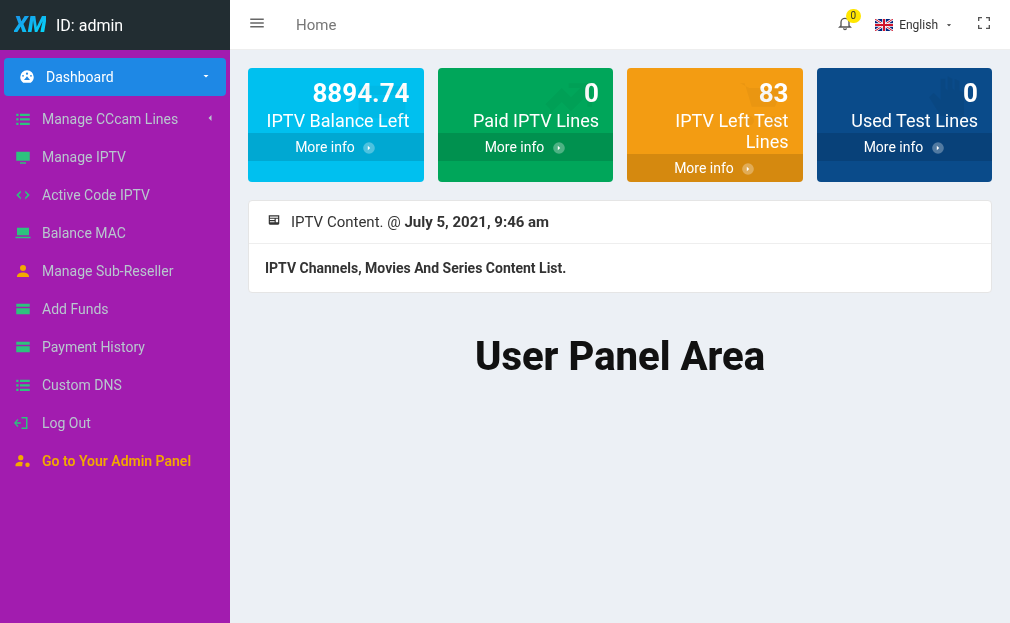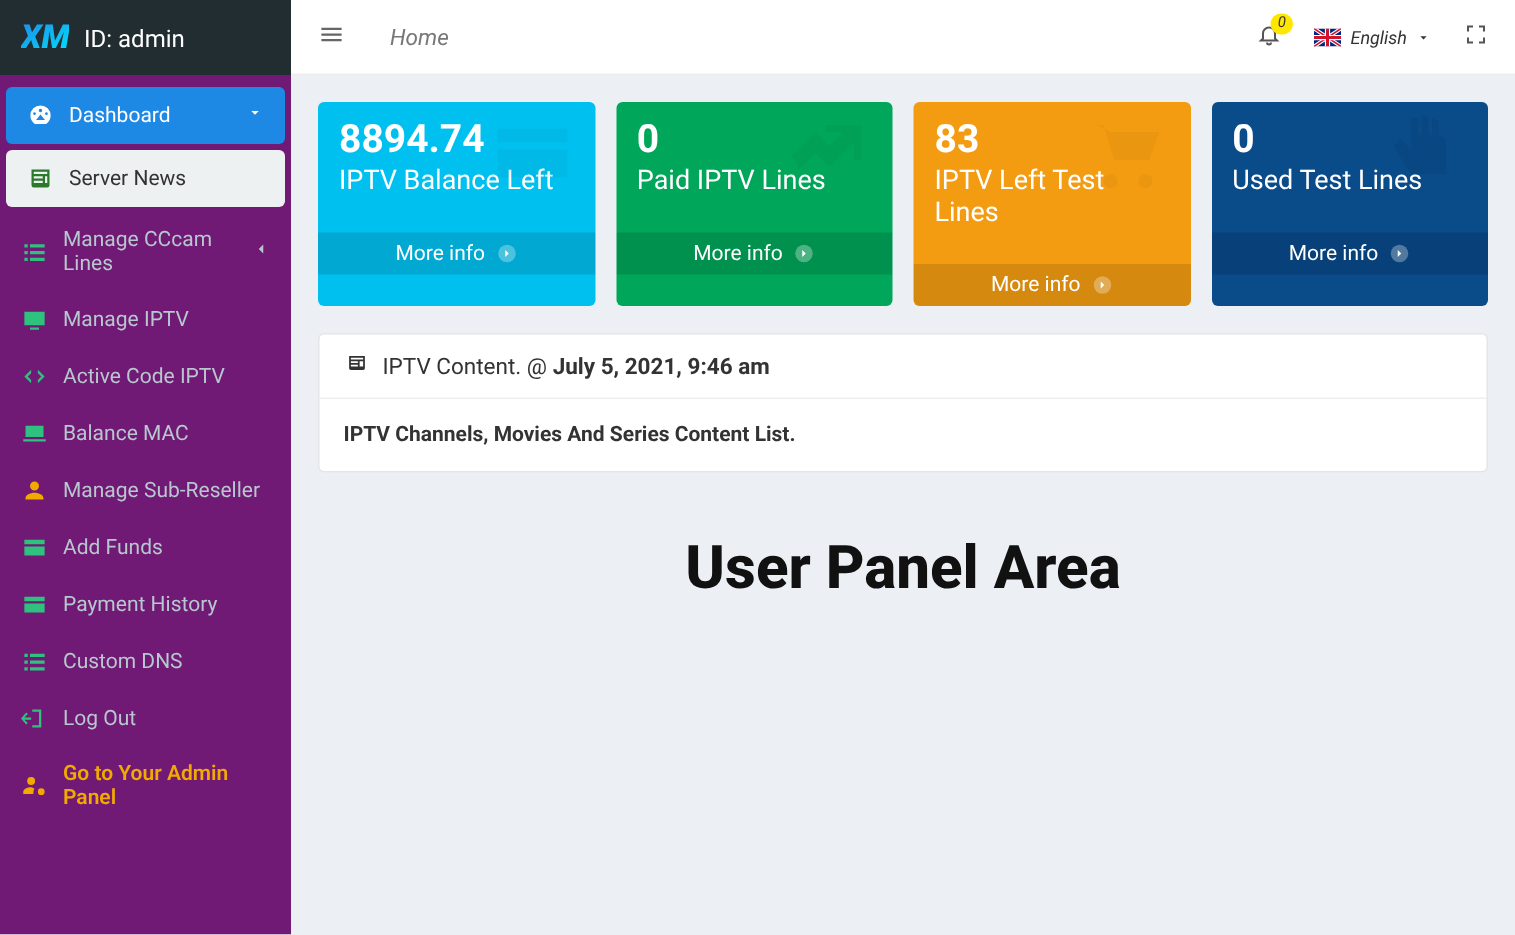--- a/index.html
+++ b/index.html
@@ -5,22 +5,22 @@
 * { margin: 0; padding: 0; box-sizing: border-box; }
 body {
   font-family: -apple-system, BlinkMacSystemFont, "Segoe UI", Roboto, "Helvetica Neue", Arial, sans-serif;
   background: #ecf0f5;
   width: 1010px;
   height: 623px;
   overflow: hidden;
   display: flex;
 }
 .sidebar {
-  width: 194px;
-  background: #701a75;
+  width: 230px;
+  background: #a21caf;
   height: 100%;
   flex-shrink: 0;
 }
 .brand {
   height: 50px;
   display: flex;
   align-items: center;
   padding: 0 14px;
   background: #222d32;
 }
@@ -82,21 +82,20 @@
   display: flex;
   flex-direction: column;
 }
 .topbar {
   height: 50px;
   background: #fff;
   display: flex;
   align-items: center;
   padding: 0 18px;
   border-bottom: 1px solid #eee;
-  font-style: italic;
 }
 .hamburger {
   color: #666;
   cursor: pointer;
   margin-right: 30px;
 }
 .breadcrumb {
   color: #777;
   font-size: 15px;
 }
@@ -151,21 +150,22 @@
   margin-bottom: 18px;
 }
 .stat-box {
   flex: 1;
   border-radius: 4px;
   color: #fff;
   position: relative;
   overflow: hidden;
 }
 .stat-body {
-  padding: 10px 14px 24px;
+  padding: 10px 14px 2px;
+  text-align: right;
 }
 .stat-value {
   font-size: 26px;
   font-weight: 700;
 }
 .stat-label {
   font-size: 18px;
   margin-top: 2px;
 }
 .stat-footer {
@@ -252,30 +252,20 @@
       </span>
       <span>Dashboard</span>
       <span class="menu-caret">
         <svg width="12" height="12" viewBox="0 0 24 24" fill="#fff">
               <path d="M7 10l5 5 5-5z"></path>
             </svg>
       </span>
     </a>
       </li>
 
-    <li class="server-news">
-        <a href="#">
-      <span class="menu-icon">
-        <svg width="18" height="18" viewBox="0 0 24 24" fill="#2b7a2b">
-              <path d="M4 4h16v14a2 2 0 0 1-2 2H6a2 2 0 0 1-2-2V4zm2 2v2h12V6H6zm0 4v2h8v-2H6zm0 4v2h8v-2H6zm10-4v6h2v-6h-2z"></path>
-            </svg>
-      </span>
-      <span>Server News</span>
-    </a>
-      </li>
 
     <li>
         <a href="#">
       <span class="menu-icon">
         <svg width="18" height="18" viewBox="0 0 24 24" fill="#2ec27e">
               <path d="M3 5h3v3H3V5zm5 0h13v3H8V5zM3 11h3v3H3v-3zm5 0h13v3H8v-3zM3 17h3v3H3v-3zm5 0h13v3H8v-3z"></path>
             </svg>
       </span>
       <span>Manage CCcam Lines</span>
       <span class="menu-caret">

